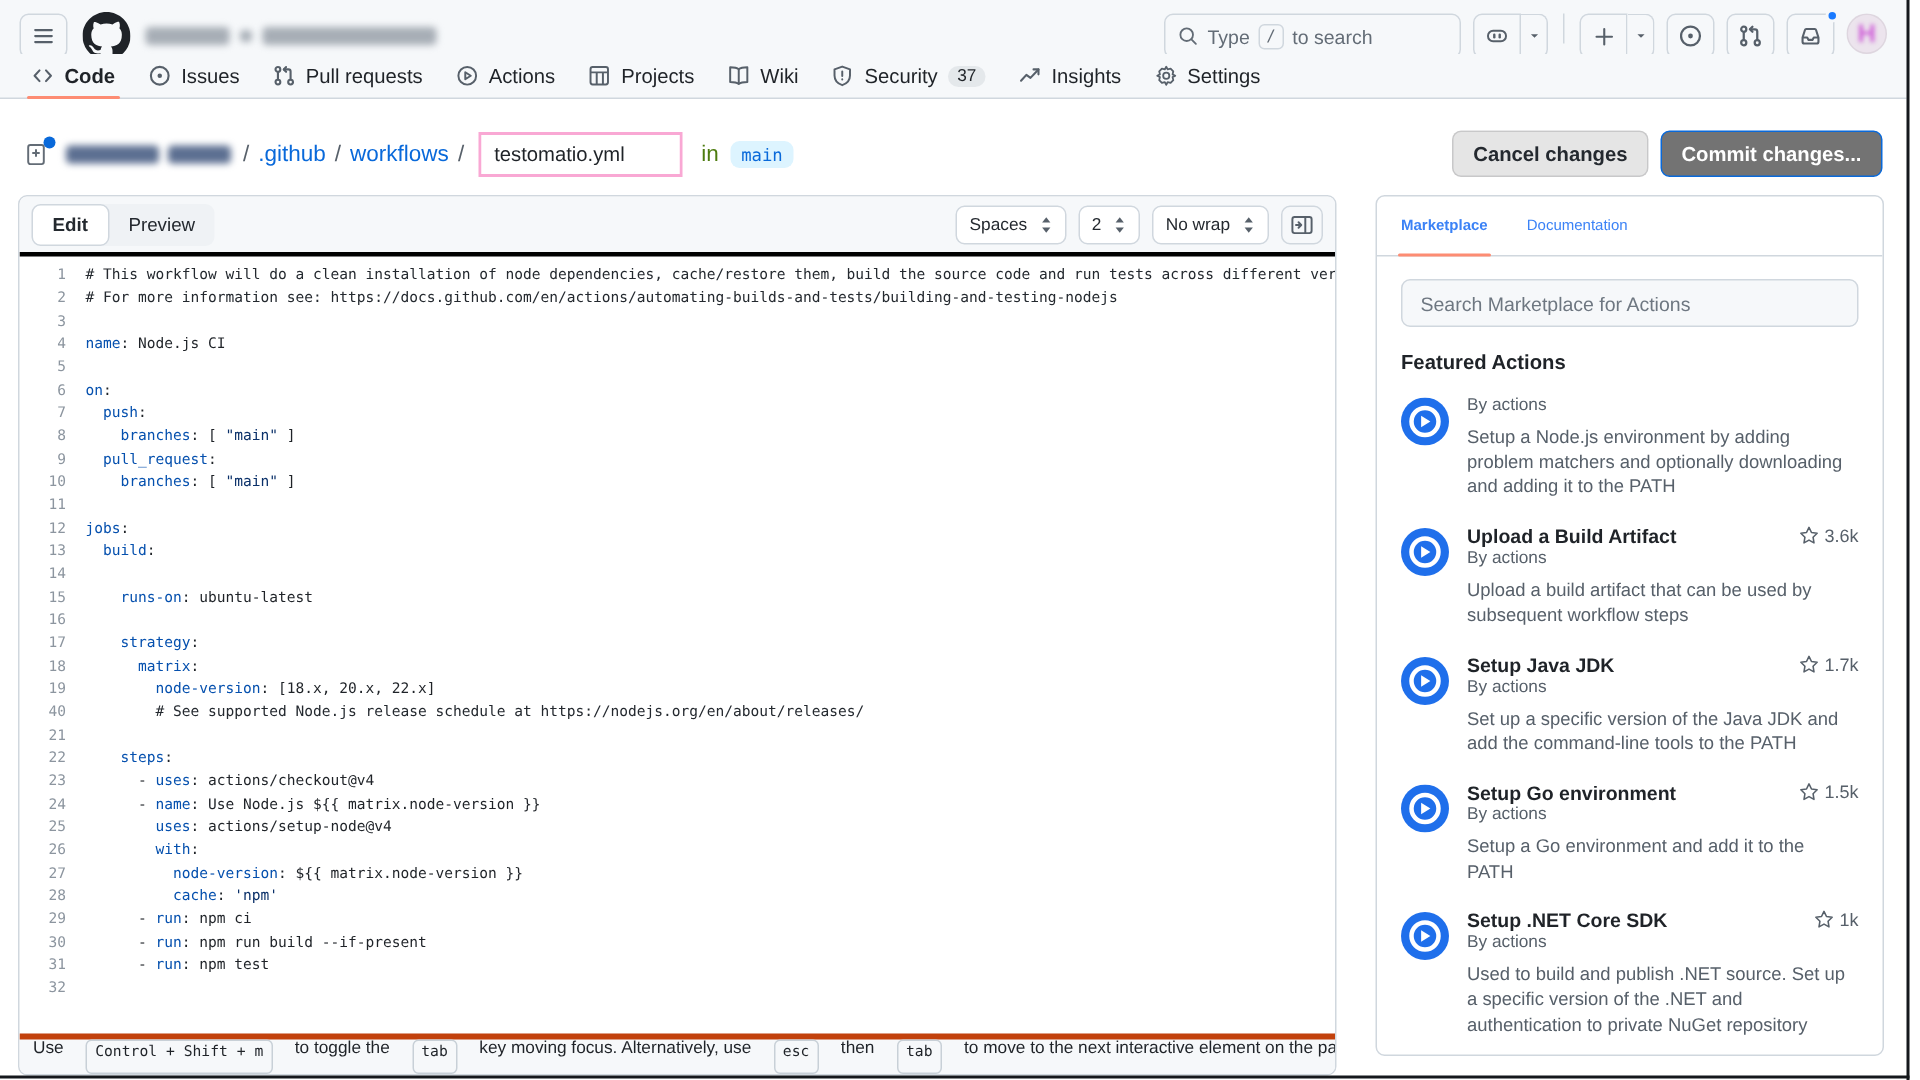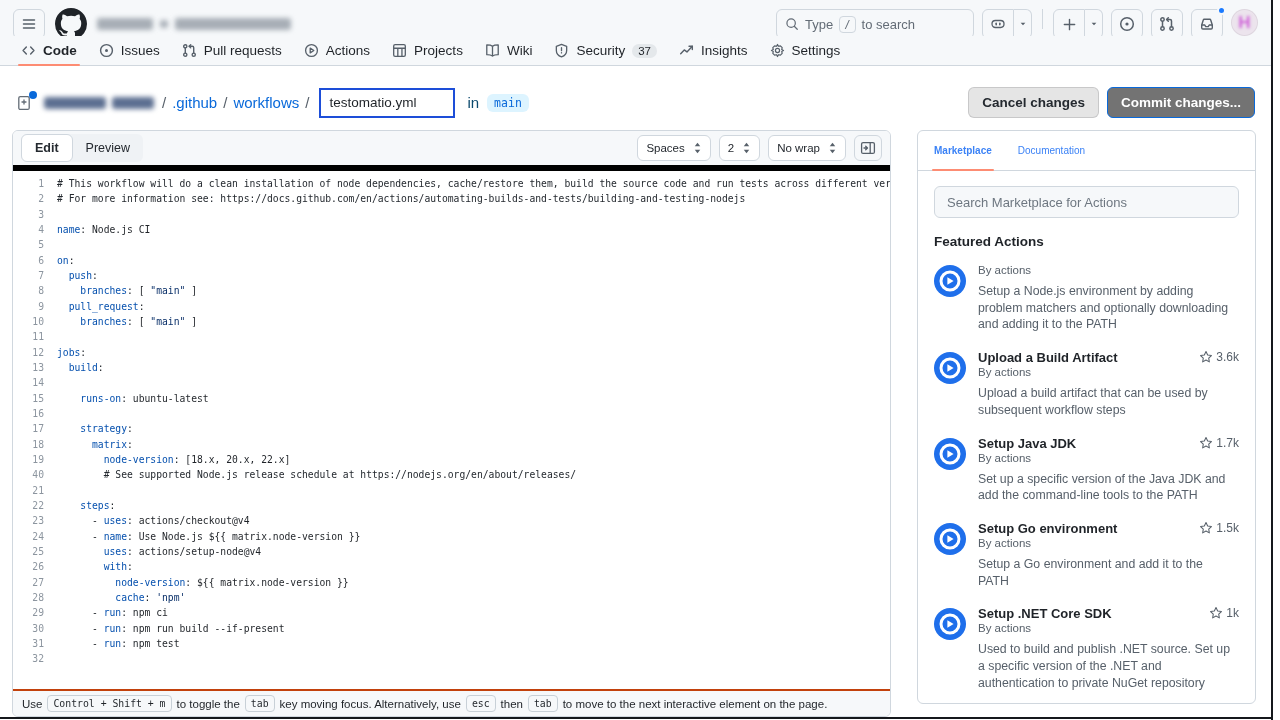--- a/index.html
+++ b/index.html
@@ -45,57 +45,57 @@
 
   
   .crumbrow{position:absolute;left:0;top:79px;width:1271px;height:47px;background:#fff;
     display:flex;align-items:center;padding:0 16px;gap:6px;font-size:15px}
   .file-icon-wrap{position:relative;margin-right:6px;color:#636c76}
   .mod-dot{position:absolute;top:-4px;right:-5px;width:8px;height:8px;border-radius:50%;background:#0969da}
   .crumb-blur{display:flex;align-items:center;gap:6px;margin-right:2px}
   .crumb-blob{background:#5c6f91;border-radius:3px;filter:blur(2.5px)}
   .crumb-link{color:#0969da;text-decoration:none;cursor:pointer}
   .crumb-sep{color:#57606a}
-  .fname-annot{border:2px solid #1d4ed8;margin:0 4px;display:flex}
+  .fname-annot{border:2px solid #f9a8d4;margin:0 4px;display:flex}
   .fname-input{width:132px;height:26px;border:none;outline:none;padding:0 8px;font-size:13.5px;
     color:#1f2328;font-family:"Liberation Sans",sans-serif}
-  .in-label{color:#0c4a6e;margin:0 2px}
+  .in-label{color:#4d7c0f;margin:0 2px}
   .branch-badge{background:#ddf4ff;color:#0969da;border-radius:6px;padding:2px 7px;
     font:11.5px "DejaVu Sans Mono",monospace;cursor:pointer}
   .crumb-actions{margin-left:auto;display:flex;gap:8px}
   .btn{height:31px;border-radius:6px;font-size:13.5px;font-weight:600;padding:0 13px;cursor:pointer;
     display:flex;align-items:center;border:1px solid rgba(31,35,40,.15);font-family:"Liberation Sans",sans-serif}
   .btn-default{background:#e5e5e5;color:#24292f}
   .btn-primary{background:#737373;border-color:#0969da;color:#fff}
 
   
   .editor{position:absolute;left:12px;top:130px;width:879px;height:587px;border:1px solid #d0d7de;
     border-radius:6px;background:#fff;display:flex;flex-direction:column;overflow:hidden}
-  .ed-toolbar{height:40px;flex:none;background:#f6f8fa;border-bottom:6px solid #000000;
+  .ed-toolbar{height:40px;flex:none;background:#f6f8fa;border-bottom:3px solid #000000;
     display:flex;align-items:center;padding:0 8px}
   .mode-tabs{display:flex;background:#eff2f5;border-radius:6px;align-items:center}
   .mode-tab{height:28px;display:flex;align-items:center;padding:0 13px;font-size:12.5px;
     border-radius:6px;color:#24292f;cursor:pointer}
   .mode-tab.active{background:#fff;border:1px solid #d0d7de;font-weight:600}
   .ed-tools{margin-left:auto;display:flex;align-items:center;gap:8px}
   .select{height:26px;border:1px solid #d0d7de;border-radius:6px;background:#fff;display:flex;
     align-items:center;gap:8px;padding:0 8px;font-size:11.5px;color:#24292f;cursor:pointer}
   .tool-iconbtn{width:28px;height:26px;border:1px solid #d0d7de;border-radius:6px;background:#f6f8fa;
     display:flex;align-items:center;justify-content:center;color:#57606a;cursor:pointer}
   .ed-code{flex:1;overflow:hidden;padding-top:5px;cursor:text}
   .cl{display:flex}
   .ln{flex:none;width:44px;padding-right:13px;text-align:right;color:#8c959f;
     font:9.7px/15.33px "DejaVu Sans Mono",monospace;user-select:none}
   .lc{white-space:pre;font:9.7px/15.33px "DejaVu Sans Mono",monospace;color:#1f2328}
   .tok-k{color:#0550ae}
   .tok-s{color:#0a3069}
   .tok-c{color:#24292f}
   .tok-p{color:#1f2328}
-  .ed-footer{height:27px;flex:none;background:#f6f8fa;border-top:2px solid #c2410c;
-    display:flex;align-items:center;padding:0 9px;gap:5px;font-size:11.5px;color:#1f2328;white-space:nowrap}
+  .ed-footer{height:27px;flex:none;background:#f6f8fa;border-top:4px solid #c2410c;
+    display:flex;padding:0 9px;gap:15px;font-size:11.5px;color:#1f2328;white-space:nowrap}
   .kbd{border:1px solid #c8d0d7;border-radius:4px;background:#f6f8fa;padding:0 5px;
     font:9.8px/15px "DejaVu Sans Mono",monospace;color:#1f2328}
 
   
   .sidepanel{position:absolute;left:917px;top:130px;width:339px;height:574px;border:1px solid #d0d7de;
     border-radius:6px;background:#fff;overflow:hidden}
   .side-tabs{height:40px;border-bottom:1px solid #d0d7de;display:flex;align-items:stretch;
     padding:0 16px;gap:26px}
   .side-tab{display:flex;align-items:center;font-size:10px;color:#3b82f6;position:relative;cursor:pointer}
   .side-tab.active{font-weight:700}

